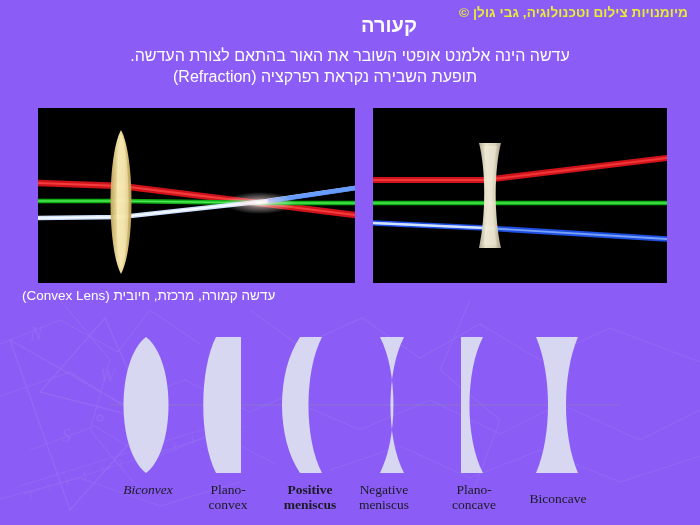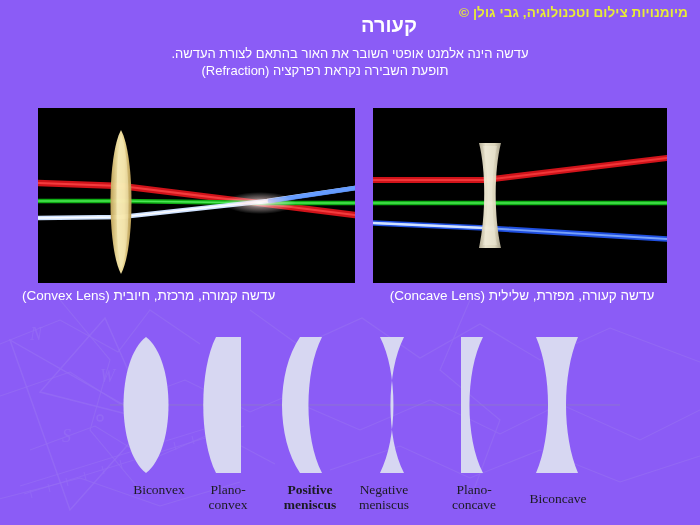--- a/index.html
+++ b/index.html
@@ -58,21 +58,21 @@
     white-space: nowrap;
   }
   .subtitle {
     position: absolute;
     top: 45px;
     left: 0;
     width: 700px;
     text-align: center;
     direction: rtl;
     color: #ffffff;
-    font-size: 13px;
+    font-size: 16px;
     line-height: 1.33;
   }
   .subtitle .line {
     display: block;
     white-space: nowrap;
   }
   .subtitle .line2 { padding-right: 50px; }
 
   
   .photo {
@@ -234,21 +234,20 @@
       <path d="M0 95 L294 95" stroke="#55ee5f" stroke-width="1.5" fill="none" stroke-linecap="round" opacity="0.85"></path>
 
       <path d="M0 115 L112 120 L294 131" stroke="#1f4fe0" stroke-width="5.6" fill="none" stroke-linecap="round"></path>
       <path d="M0 115 L112 120 L294 131" stroke="#8fb7ff" stroke-width="1.8" fill="none" stroke-linecap="round" opacity="0.8"></path>
       <path d="M0 115 L112 120" stroke="#dce9ff" stroke-width="2.4" fill="none" stroke-linecap="round" opacity="0.9"></path>
 
       <path d="M106 35 L128 35 C121 62 121 108 128 140 L106 140 C113 108 113 62 106 35 Z" fill="url(#lensBody2)" opacity="0.97"></path>
       <path d="M110 38 L124 38 C118 64 118 108 124 137 L110 137 C116 108 116 64 110 38 Z" fill="#fbf8ea" opacity="0.3"></path>
     </svg>
   </div>
-  <div class="caption caption-right">עדשה קעורה, מפזרת, שלילית (Concave Lens)</div>
 
   <div class="lens-row">
     <svg viewBox="0 0 700 150" preserveAspectRatio="none" aria-hidden="true">
 
       <line x1="110" y1="75" x2="620" y2="75" stroke="#8e8ea6" stroke-width="0.8" opacity="0.6"></line>
 
       <g>
         <path d="M146 7 C176 30 176 120 146 143 C116 120 116 30 146 7 Z" fill="#d7d7f2"></path>
       </g>
 
@@ -268,21 +267,21 @@
         <path d="M461 7 L483 7 C465 42 465 108 483 143 L461 143 C461 108 461 42 461 7 Z" fill="#d7d7f2"></path>
       </g>
 
       <g>
         <path d="M536 7 L578 7 C562 44 562 106 578 143 L536 143 C552 106 552 44 536 7 Z" fill="#d7d7f2"></path>
       </g>
     </svg>
   </div>
 
   <div class="lens-labels">
-    <div class="lens-label" style="left:111px;">
+    <div class="lens-label" style="left:100px;font-style:italic;">
       <span class="w">Biconvex</span>
       <span class="w"></span>
     </div>
     <div class="lens-label" style="left:180px;">
       <span class="w">Plano-</span>
       <span class="w">convex</span>
     </div>
     <div class="lens-label" style="left:262px;font-weight:bold;">
       <span class="w">Positive</span>
       <span class="w">meniscus</span>

